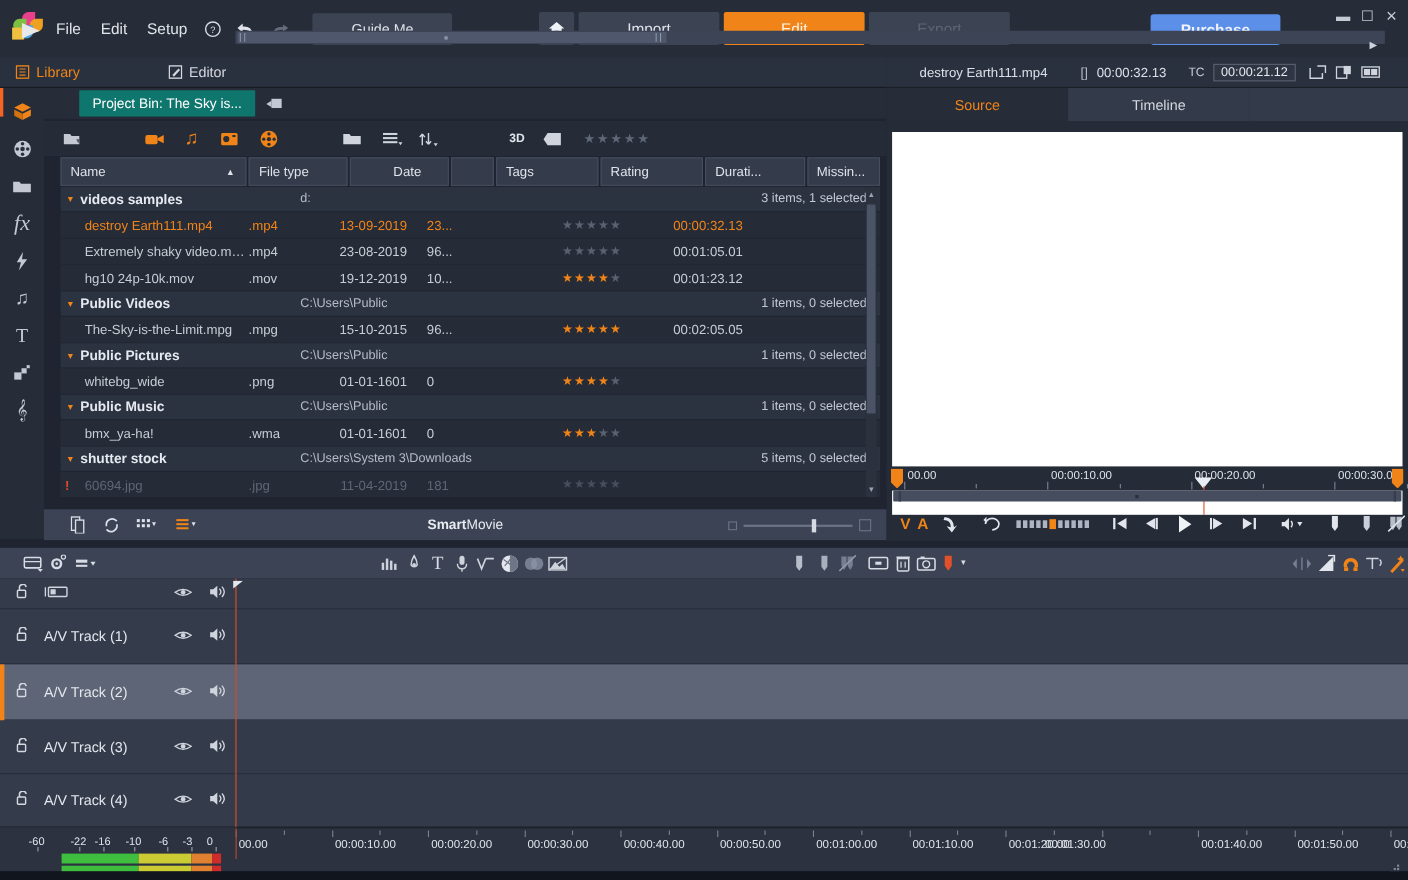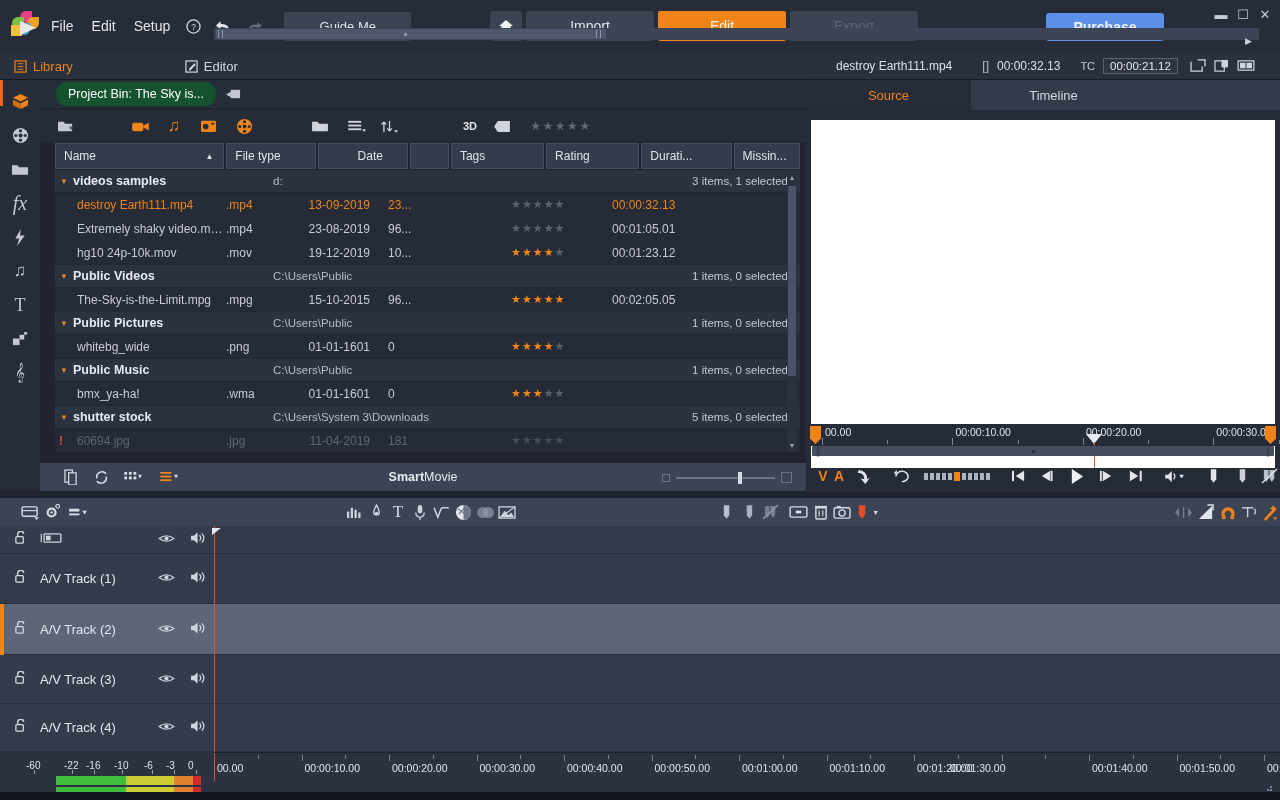--- a/index.html
+++ b/index.html
@@ -43,21 +43,21 @@
     position:absolute; left:1046px; top:13px; width:118px; height:28px; background:#5b8fe8;
     border-radius:3px; color:#eef3fd; font-size:14px; font-weight:bold;
     display:flex; align-items:center; justify-content:center;
   }
   .wctl { position:absolute; top:4px; display:flex; gap:0px; }
   .wbtn { width:22px; height:20px; display:flex; align-items:center; justify-content:center; color:#c4c9d2; font-size:13px; }
 
   
   .tabbar {
     position:absolute; left:0; top:52px; width:1280px; height:28px; background:#2a313e;
-    display:flex; border-bottom:1px solid #161a23;gap:32px;
+    display:flex; align-items:center; border-bottom:1px solid #161a23;
   }
   .lib-tab { display:flex; align-items:center; gap:6px; padding:0 14px; height:28px; font-size:13px; }
   .lib-tab.sel { color:#f08418; }
   .lib-tab.unsel { color:#d4d8e0; }
   .tabbar-right { position:absolute; right:0; top:0; height:28px; display:flex; align-items:center; gap:6px; padding-right:10px; }
 
   
   .rail {
     position:absolute; left:0; top:80px; width:40px; height:410px; background:#262c38;
     display:flex; flex-direction:column; align-items:center; padding-top:4px;
@@ -65,22 +65,22 @@
   .rail-accent { position:absolute; left:0; top:0; width:3px; height:26px; background:#f26522; }
   .rail-ic {
     width:40px; height:34px; display:flex; align-items:center; justify-content:center;
     color:#c3c8d2; font-size:15px;
   }
   .rail-ic.on { color:#f08418; }
 
   
   .binbar { position:absolute; left:40px; top:80px; width:766px; height:28px; background:#262c38; display:flex; align-items:center; }
   .bin-chip {
-    margin-left:16px; height:24px; background:#14532d; color:#fff; font-size:12.5px;
-    display:flex; align-items:center; padding:0 12px; border-radius:11px;
+    margin-left:32px; height:24px; background:#0f766e; color:#fff; font-size:12.5px;
+    display:flex; align-items:center; padding:0 12px; border-radius:1px;
   }
   
   .mediabar { position:absolute; left:40px; top:110px; width:766px; height:32px; background:#252b37; display:flex; align-items:center; }
   .mb-ic { width:28px; height:26px; display:flex; align-items:center; justify-content:center; color:#cfd4dd; font-size:14px; }
   .mb-ic.orange { color:#f08418; }
   .searchbox {
     position:absolute; right:16px; top:5px; width:200px; height:22px; background:#2f3544;
     border:1px solid #434b5c; border-radius:2px; display:flex; align-items:center; padding:0 6px; gap:4px;
   }
   .searchbox input {

